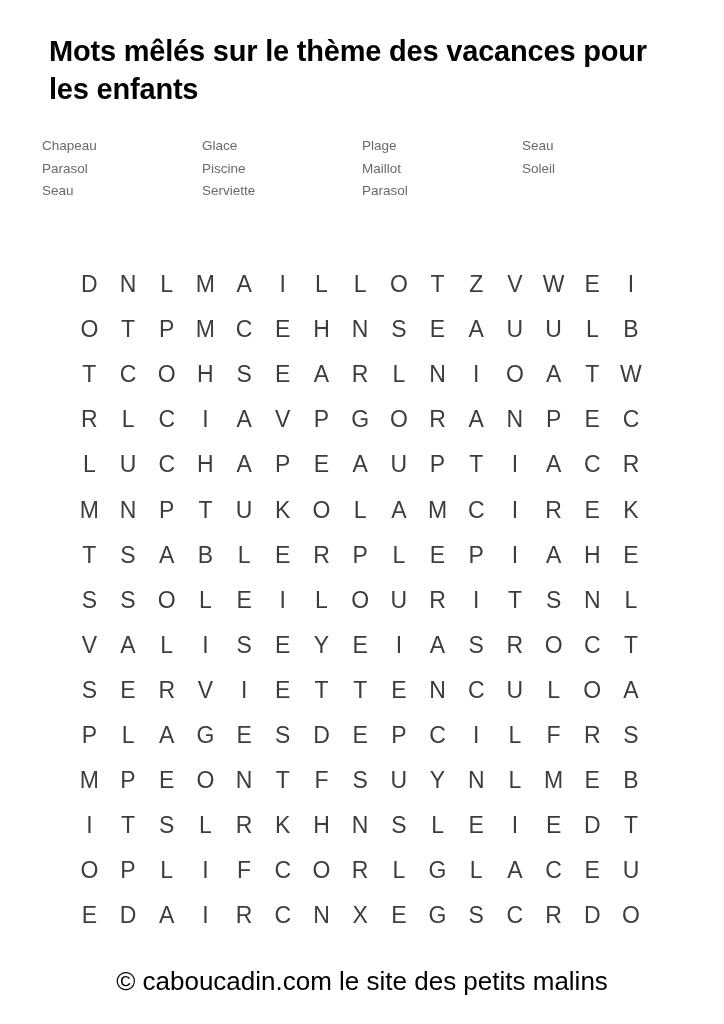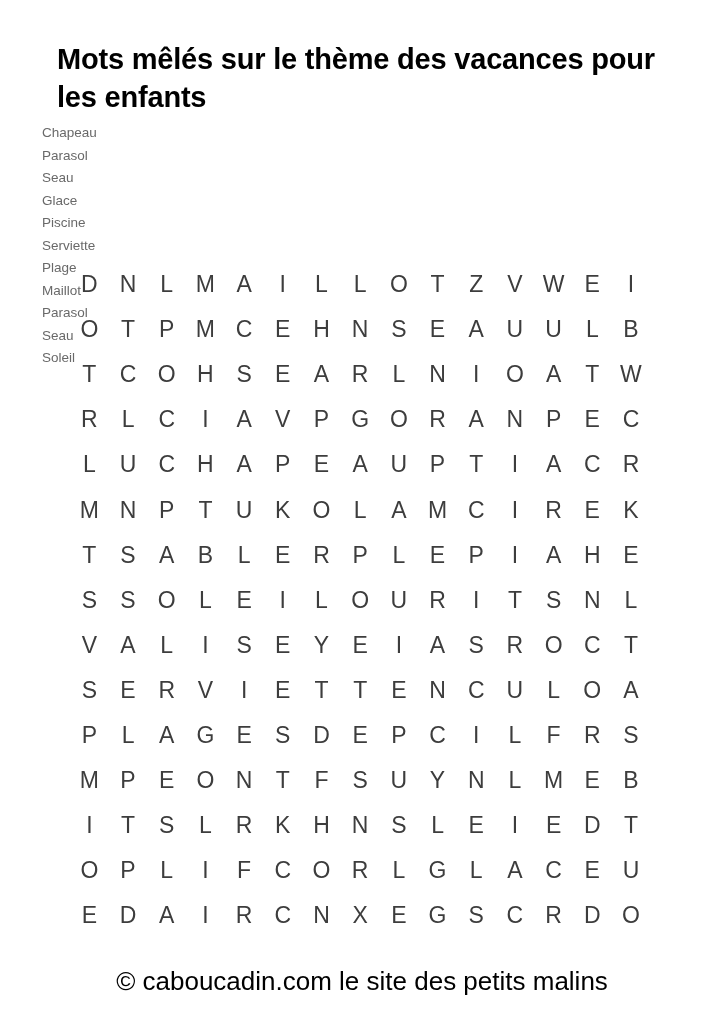--- a/index.html
+++ b/index.html
@@ -13,34 +13,33 @@
     width: 724px;
     height: 1024px;
     background: #ffffff;
     overflow: hidden;
   }
   .title {
     position: absolute;
     left: 42px;
     top: 26px;
     width: 640px;
-    margin: 15px;
+    margin: 7px;
     font-size: 29px;
     line-height: 1.3;
     font-weight: bold;
     color: #000000;
     letter-spacing: -0.2px;
   }
   .word-list {
     position: absolute;
     left: 42px;
-    top: 122px;
+    top: 135px;
     width: 640px;
     display: flex;
-    flex-direction: column;
   }
   .word-col {
     width: 163px;
     display: flex;
     flex-direction: column;
   }
   .word-item {
     font-size: 13.5px;
     line-height: 22.5px;
     color: #696969;

